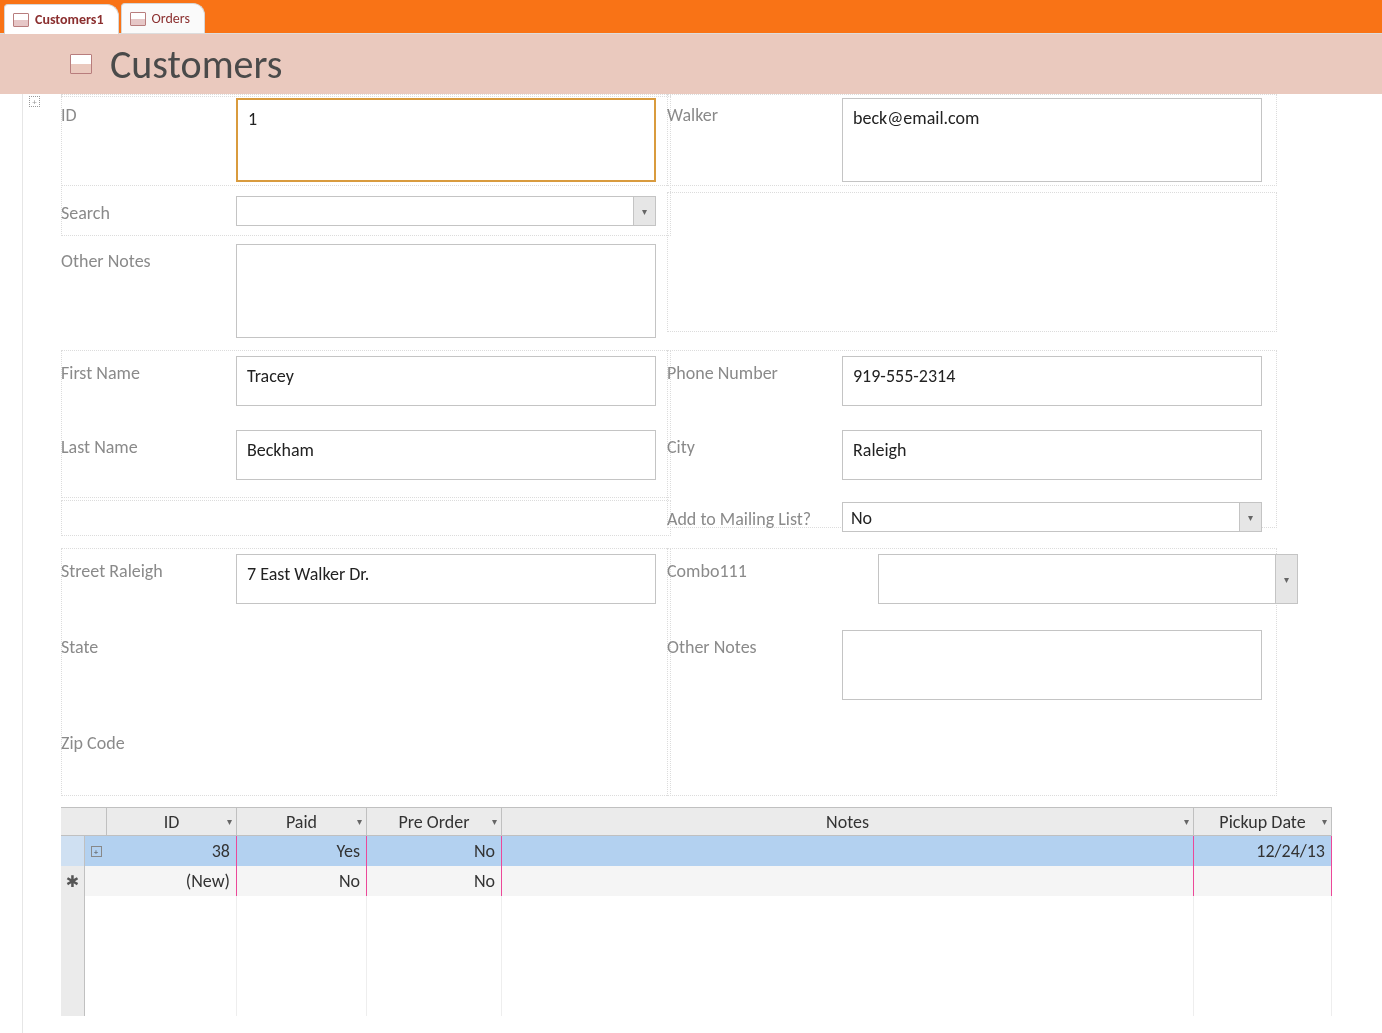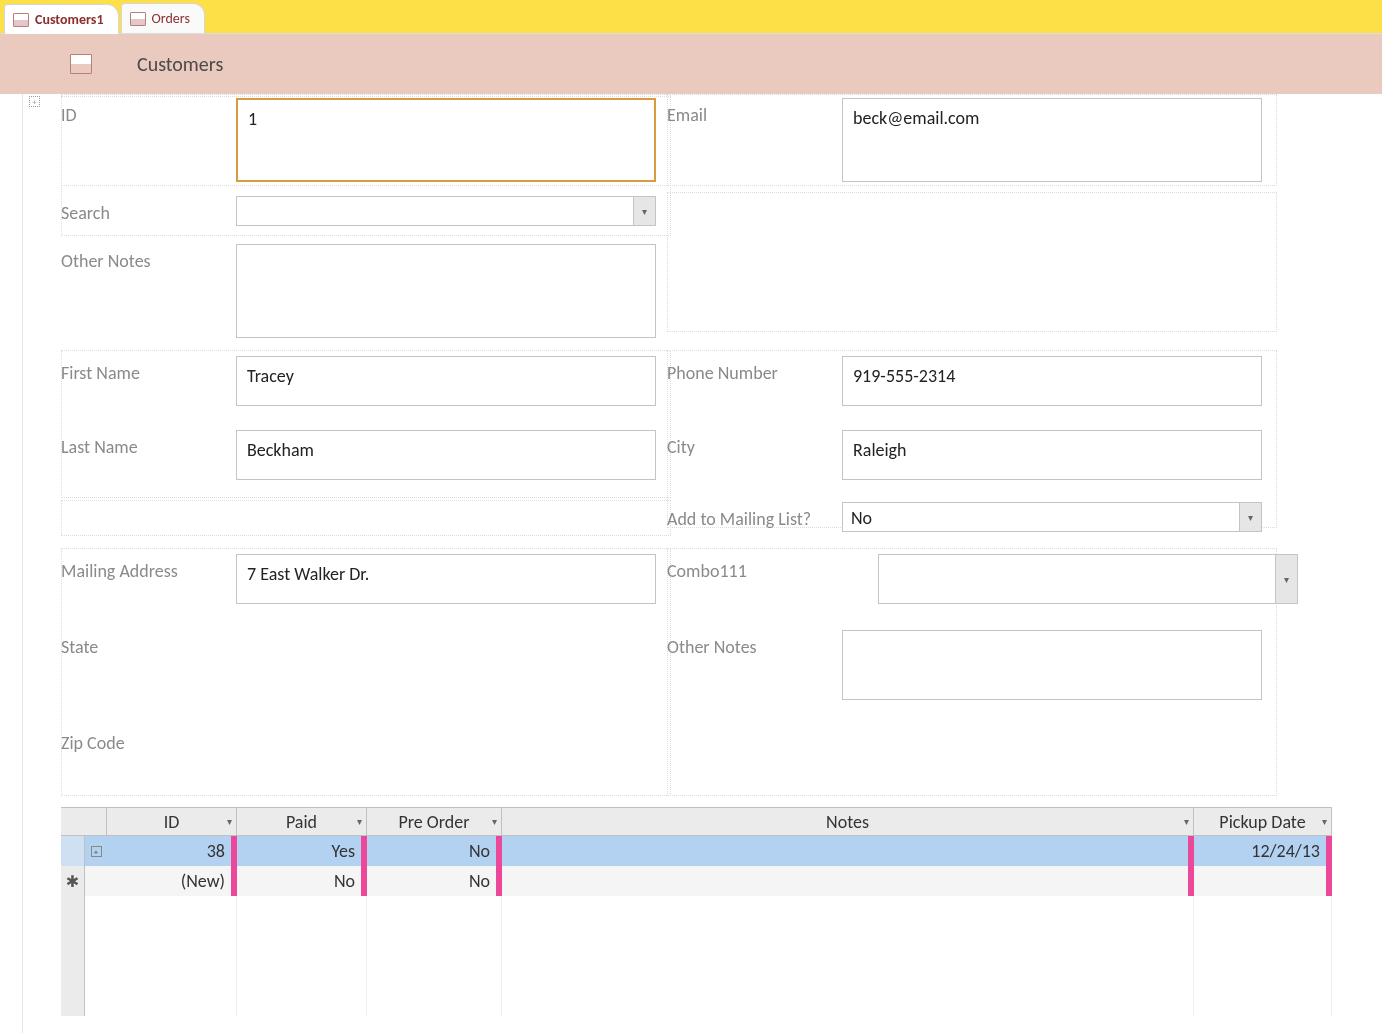--- a/index.html
+++ b/index.html
@@ -7,21 +7,21 @@
     font-family: "Segoe UI", Calibri, Arial, sans-serif;
     background: #fff;
     font-size: 18px;
     color: #333;
     width: 1382px;
     height: 1033px;
     overflow: hidden;
   }
   .topbar {
     height: 34px;
-    background: #fde047;
+    background: #f97316;
     display: flex;
     align-items: flex-end;
     padding-left: 4px;
     border-bottom: 1px solid #ddd;
     position: relative;
   }
   .tab {
     display: inline-flex;
     align-items: center;
     height: 30px;
@@ -58,24 +58,23 @@
     padding-left: 70px;
   }
   .header-icon {
     width: 22px; height: 20px;
     border: 1px solid #b87d7d;
     background: linear-gradient(to bottom, #fff 50%, #eac9be 50%);
     margin-right: 18px;
     border-radius: 1px;
   }
   .header-title {
-    font-size: 20px;
+    font-size: 40px;
     color: #4a4a4a;
     font-weight: 400;
-    margin-left: 27px;
   }
   .body-wrapper {
     display: flex;
     height: calc(100% - 94px);
   }
   .left-gutter {
     width: 23px;
     background: #fff;
     border-right: 1px solid #e6e6e6;
   }
@@ -185,21 +184,21 @@
     font-size: 10px;
     color: #666;
   }
   .sub-row {
     display: flex;
     height: 30px;
     align-items: center;
   }
   .sub-row.selected { background: #b3d1f0; }
   .sub-row .cell {
-    border-right: 6px solid #ec4899;
+    border-right: 1px solid #ec4899;
     padding: 0 6px;
     height: 100%;
     display: flex;
     align-items: center;
   }
   .sub-row.new { background: #f5f5f5; }
   .sub-row.new .cell { color: #333; }
   .rowsel {
     width: 24px;
     background: #ebebeb;
@@ -293,34 +292,34 @@
       <div class="lbl label">First Name</div>
       <div class="fld value-box"><span>Tracey</span></div>
     </div>
 
     <div class="row" style="left:12px; top:336px;">
       <div class="lbl label">Last Name</div>
       <div class="fld value-box"><span>Beckham</span></div>
     </div>
 
     <div class="row" style="left:12px; top:460px;">
-      <div class="lbl label">Mailing Address</div>
+      <div class="lbl label">Street Raleigh</div>
       <div class="fld value-box"><span>7 East Walker Dr.</span></div>
     </div>
 
     <div class="row" style="left:12px; top:536px;">
       <div class="lbl label">State</div>
     </div>
 
     <div class="row" style="left:12px; top:632px;">
       <div class="lbl label">Zip Code</div>
     </div>
 
     <div class="row" style="left:618px; top:4px;">
-      <div class="lbl label">Email</div>
+      <div class="lbl label">Walker</div>
       <div class="fld tall value-box"><span>beck@email.com</span></div>
     </div>
 
     <div class="row" style="left:618px; top:262px;">
       <div class="lbl label">Phone Number</div>
       <div class="fld value-box"><span>919-555-2314</span></div>
     </div>
 
     <div class="row" style="left:618px; top:336px;">
       <div class="lbl label">City</div>

